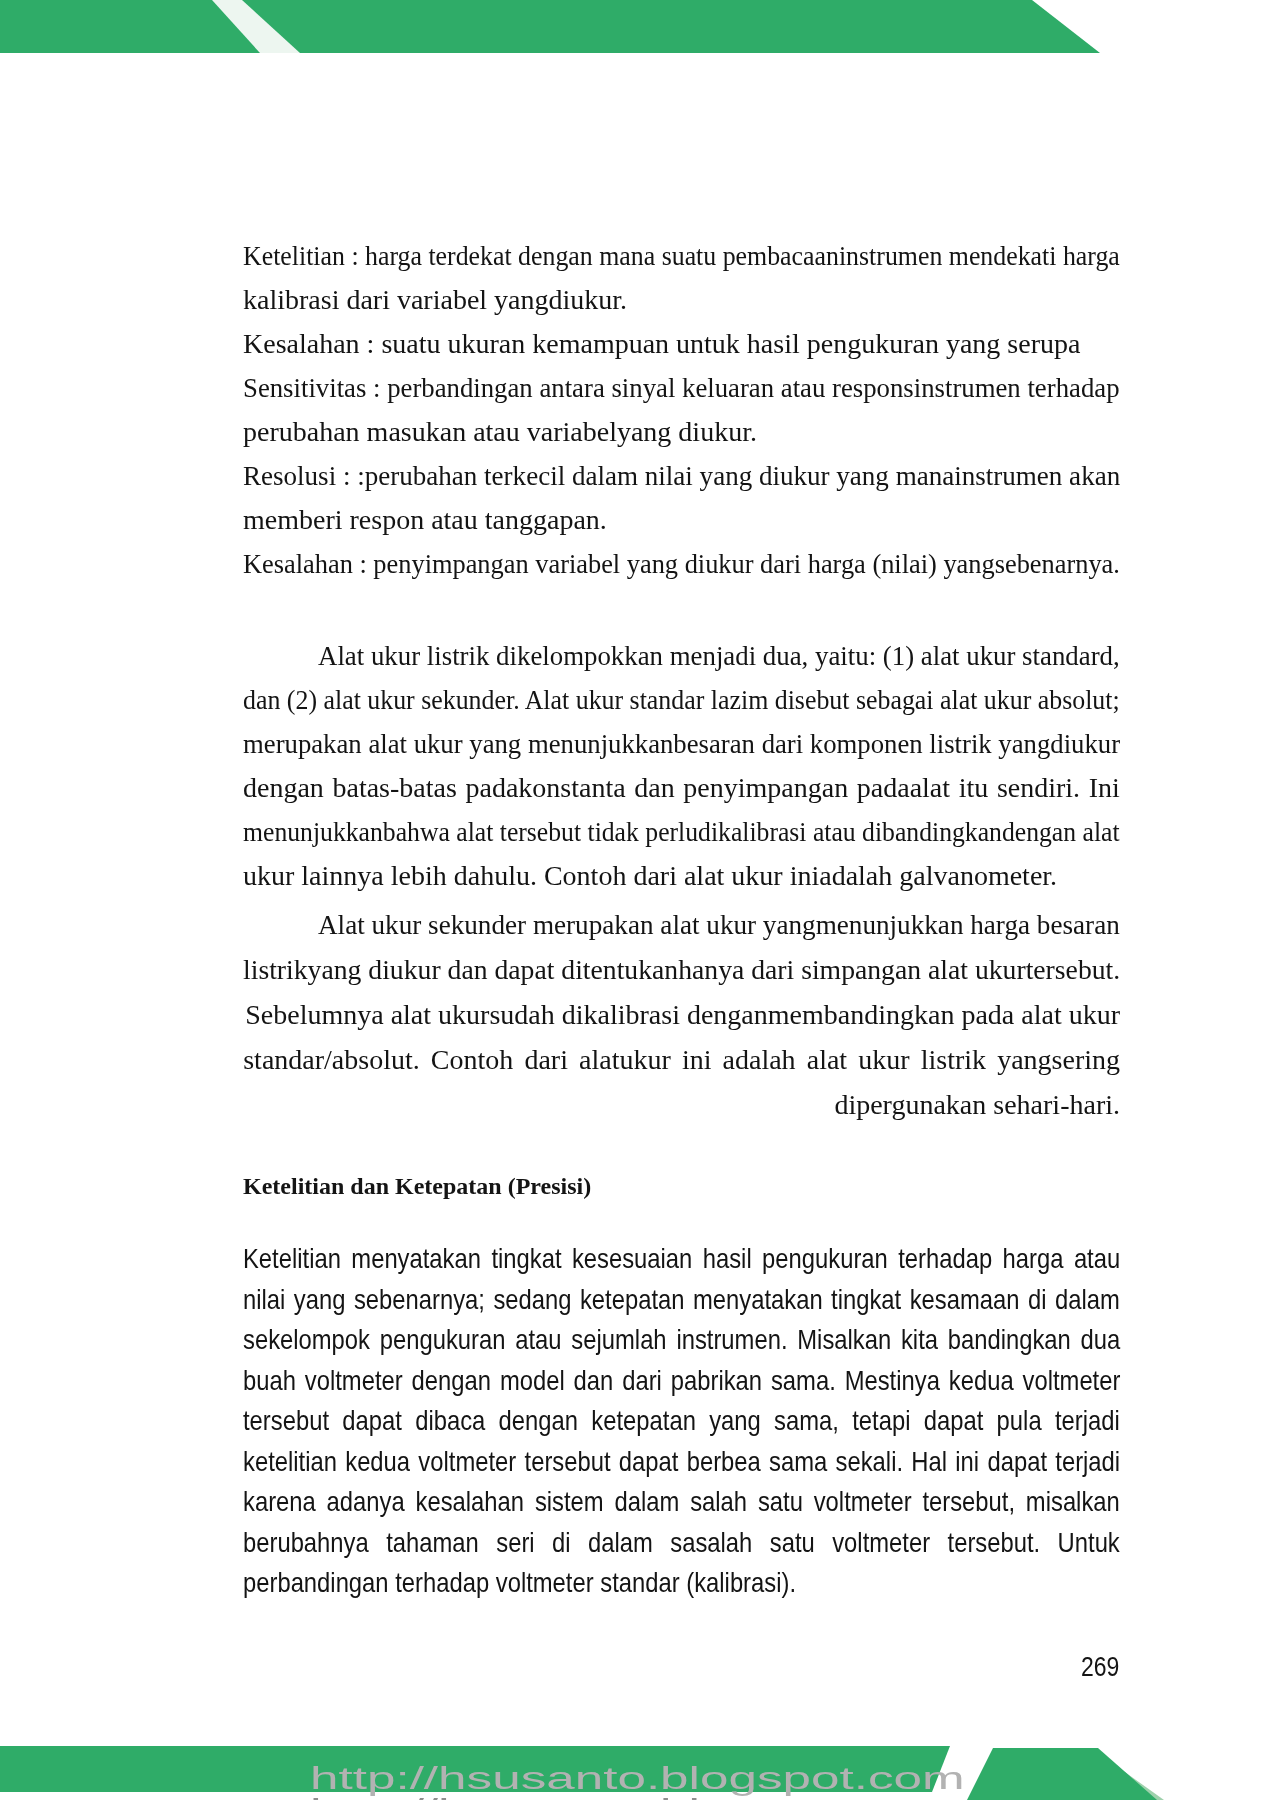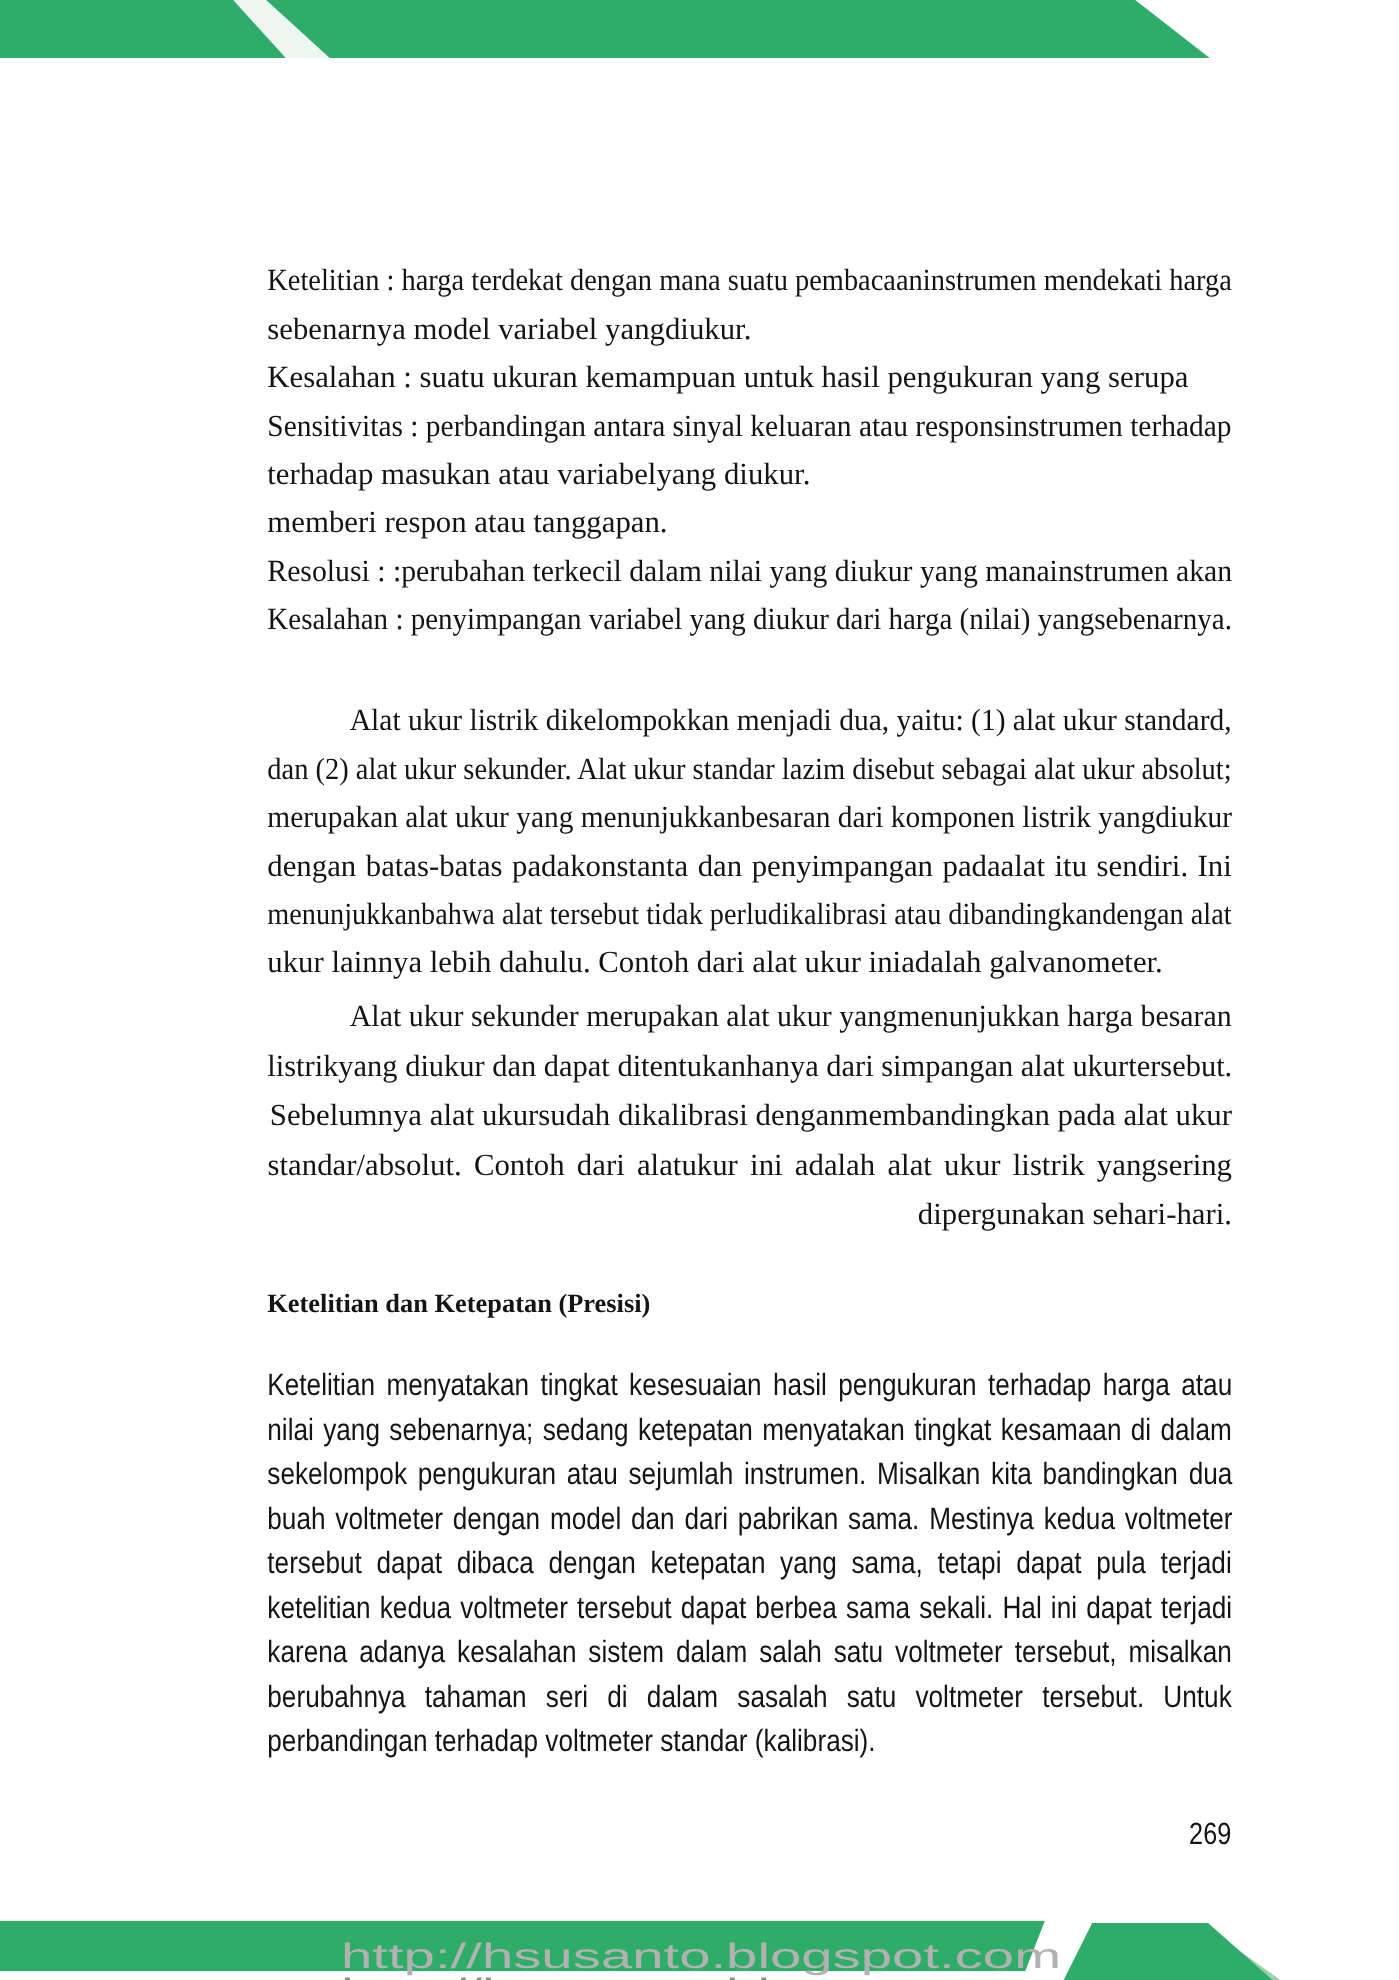--- a/index.html
+++ b/index.html
@@ -58,26 +58,26 @@
 </head>
 <body>
 
 <div id="page">
 
   <div class="shape" id="header-band"></div>
   <div class="shape" id="header-stripe"></div>
 
   <div class="para serif lh44" id="para-definitions">
       <div class="line"><span style="transform: scaleX(0.923158);">Ketelitian : harga terdekat dengan mana suatu pembacaaninstrumen mendekati harga</span></div>
-      <div class="line"><span>sebenarnya model variabel yangdiukur.</span></div>
+      <div class="line"><span>kalibrasi dari variabel yangdiukur.</span></div>
       <div class="line"><span>Kesalahan : suatu ukuran kemampuan untuk hasil pengukuran yang serupa</span></div>
       <div class="line"><span style="transform: scaleX(0.955338);">Sensitivitas : perbandingan antara sinyal keluaran atau responsinstrumen terhadap</span></div>
-      <div class="line"><span>terhadap masukan atau variabelyang diukur.</span></div>
+      <div class="line"><span>perubahan masukan atau variabelyang diukur.</span></div>
+      <div class="line"><span style="transform: scaleX(0.965859);">Resolusi : :perubahan terkecil dalam nilai yang diukur yang manainstrumen akan</span></div>
       <div class="line"><span>memberi respon atau tanggapan.</span></div>
-      <div class="line"><span style="transform: scaleX(0.965859);">Resolusi : :perubahan terkecil dalam nilai yang diukur yang manainstrumen akan</span></div>
       <div class="line"><span style="transform: scaleX(0.941998);">Kesalahan : penyimpangan variabel yang diukur dari harga (nilai) yangsebenarnya.</span></div>
     </div>
 
   <div class="para serif lh44" id="para-alat-ukur-1">
       <div class="line indent"><span style="transform: scaleX(0.958184);">Alat ukur listrik dikelompokkan menjadi dua, yaitu: (1) alat ukur standard,</span></div>
       <div class="line"><span style="transform: scaleX(0.924131);">dan (2) alat ukur sekunder. Alat ukur standar lazim disebut sebagai alat ukur absolut;</span></div>
       <div class="line"><span style="transform: scaleX(0.954298);">merupakan alat ukur yang menunjukkanbesaran dari komponen listrik yangdiukur</span></div>
       <div class="line"><span style="word-spacing: 1.625px;">dengan batas-batas padakonstanta dan penyimpangan padaalat itu sendiri. Ini</span></div>
       <div class="line"><span style="transform: scaleX(0.917364);">menunjukkanbahwa alat tersebut tidak perludikalibrasi atau dibandingkandengan alat</span></div>
       <div class="line"><span>ukur lainnya lebih dahulu. Contoh dari alat ukur iniadalah galvanometer.</span></div>

